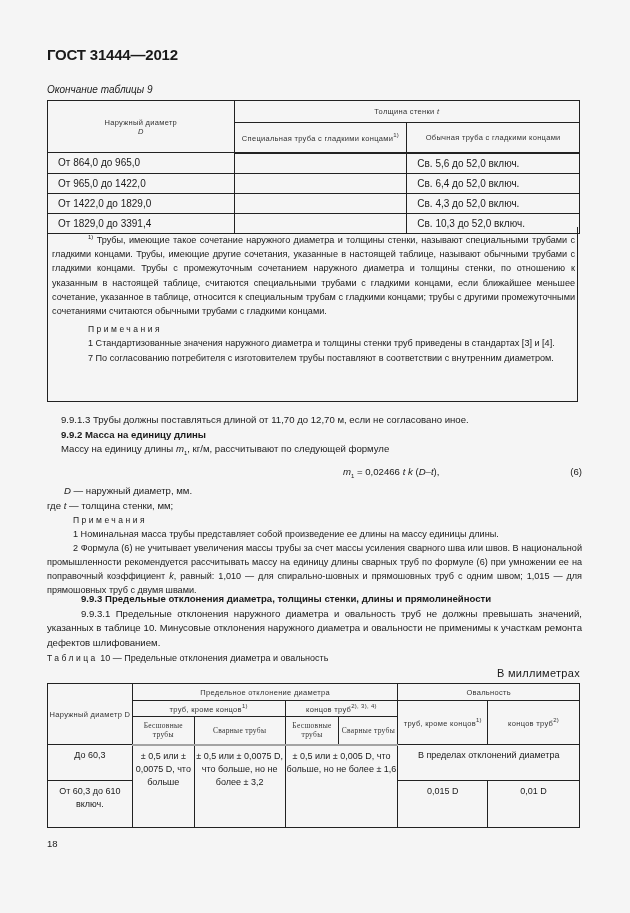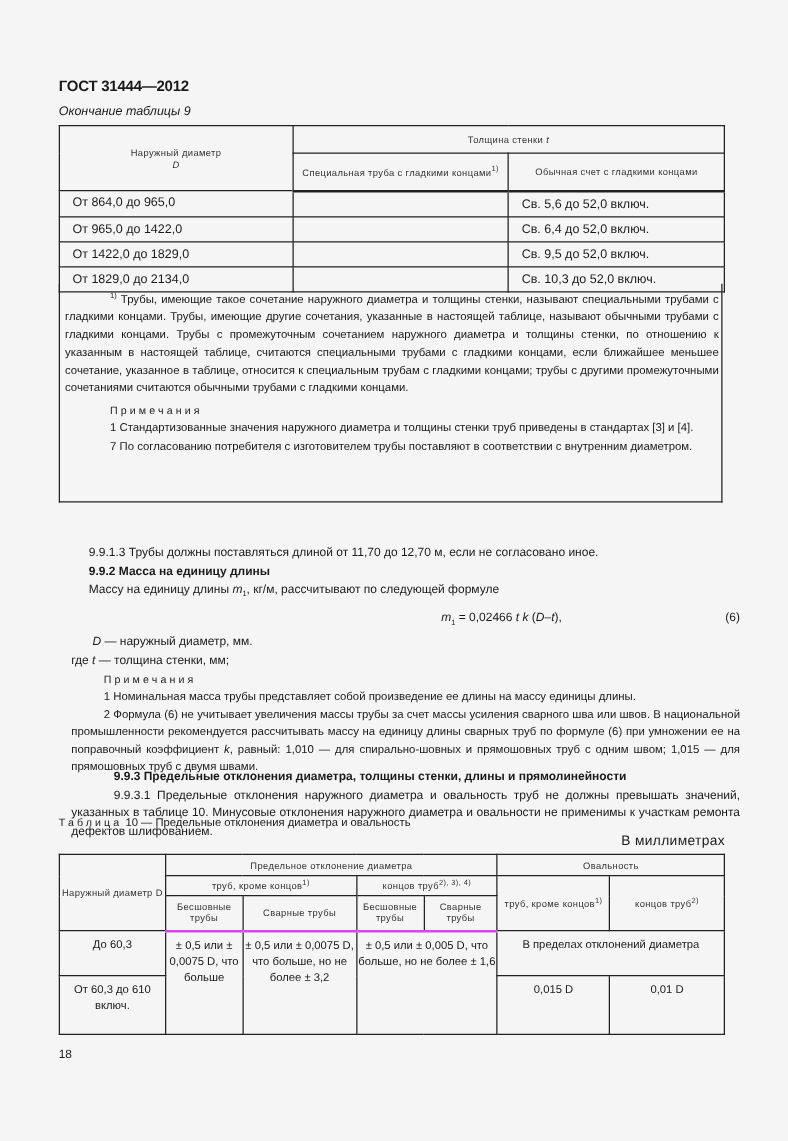--- a/index.html
+++ b/index.html
@@ -5,46 +5,46 @@
   html, body { margin: 0; padding: 0; }
   body {
     width: 630px; height: 913px;
     background: #f5f5f5;
     font-family: "Liberation Sans", sans-serif;
     color: #1a1a1a;
     position: relative;
     overflow: hidden;
   }
   .abs { position: absolute; }
-  .hdr { left: 47px; top: 62px; font-size: 12px; font-weight: bold; letter-spacing: -0.2px; }
+  .hdr { left: 47px; top: 46px; font-size: 15px; font-weight: bold; letter-spacing: -0.2px; }
   .tcap { left: 47px; top: 84px; font-size: 10px; font-style: italic; }
   table { border-collapse: collapse; position: absolute; }
   td { border: 1px solid #222; padding: 0; font-size: 8px; vertical-align: middle; }
   .t9 { left: 47px; top: 100px; width: 533px; }
   .t9 td.h { text-align: center; font-size: 7.5px; letter-spacing: 0.3px; color: #333; }
   .t9 td.r { font-size: 10px; padding-left: 10px; height: 19px; }
   .t9 tr.hsep td { border-bottom: 2px solid #222; }
   .notes {
     left: 47px; top: 227px; width: 531px; height: 175px;
     border: 1px solid #222; border-top: none;
     font-size: 9.1px; line-height: 14.2px; text-align: justify;
     padding: 3px 2px 0 4px; box-sizing: border-box;
   }
   .notes p { margin: 0; }
   .ind { text-indent: 36px; }
   .spaced { letter-spacing: 2.5px; font-size: 8.5px; }
   .sup { font-size: 6px; vertical-align: super; }
-  .body { left: 57px; width: 535px; font-size: 9.6px; line-height: 14.5px; text-align: justify; margin-top: 23px; }
+  .body { left: 47px; width: 535px; font-size: 9.6px; line-height: 14.5px; text-align: justify; }
   .body p { margin: 0; }
   .b { font-weight: bold; }
   .i { font-style: italic; }
   .t10 { left: 47px; top: 683px; width: 533px; }
   .t10 td { text-align: center; font-size: 7.5px; color: #333; letter-spacing: 0.3px; }
   .t10 td.v { font-size: 9px; color: #1a1a1a; letter-spacing: 0; vertical-align: top; padding-top: 4px; line-height: 13px; }
-  .t10 tr.hsep td { border-bottom: 2px solid #d946ef; }
+  .t10 tr.hsep td { border-bottom: 2px solid #a3a3a3; font-family: Liberation Serif, serif; }
   .pg { left: 47px; top: 838px; font-size: 9.5px; }
 </style>
 </head>
 <body>
 
 <div class="abs hdr">ГОСТ 31444—2012</div>
 <div class="abs tcap">Окончание таблицы 9</div>
 
 <table class="t9">
   <colgroup>
@@ -60,39 +60,39 @@
     </td>
     <td class="h" colspan="2">
       <span>Толщина стенки</span>
       <span style="font-style:italic">t</span>
     </td>
   </tr>
   <tr class="hsep" style="height:30px">
     <td class="h">
       <span>Специальная труба с гладкими концами</span><span class="sup">1)</span>
     </td>
-    <td class="h">Обычная счет с гладкими концами</td>
+    <td class="h">Обычная труба с гладкими концами</td>
   </tr>
   <tr>
     <td class="r">От  864,0    до  965,0</td>
     <td class="r"></td>
     <td class="r">Св.  5,6   до  52,0 включ.</td>
   </tr>
   <tr>
     <td class="r">От  965,0    до  1422,0</td>
     <td class="r"></td>
     <td class="r">Св.  6,4   до  52,0 включ.</td>
   </tr>
   <tr>
     <td class="r">От  1422,0  до  1829,0</td>
     <td class="r"></td>
-    <td class="r">Св.  9,5   до  52,0 включ.</td>
+    <td class="r">Св.  4,3   до  52,0 включ.</td>
   </tr>
   <tr>
-    <td class="r">От  1829,0  до  2134,0</td>
+    <td class="r">От  1829,0  до  3391,4</td>
     <td class="r"></td>
     <td class="r">Св.  10,3 до  52,0 включ.</td>
   </tr>
 </tbody>
   </table>
 
 <div class="abs notes">
   <p class="ind"><span class="sup">1)</span> <span>Трубы, имеющие такое сочетание наружного диаметра и толщины стенки, называют специальными трубами с гладкими концами. Трубы, имеющие другие сочетания, указанные в настоящей таблице, называют обычными трубами с гладкими концами. Трубы с промежуточным сочетанием наружного диаметра и толщины стенки, по отношению к указанным в настоящей таблице, считаются специальными трубами с гладкими концами, если ближайшее меньшее сочетание, указанное в таблице, относится к специальным трубам с гладкими концами; трубы с другими промежуточными сочетаниями считаются обычными трубами с гладкими концами.</span></p>
   <p class="ind spaced" style="margin-top:4px">Примечания</p>
   <p class="ind">1 Стандартизованные значения наружного диаметра и толщины стенки труб приведены в стандартах [3] и [4].</p>

